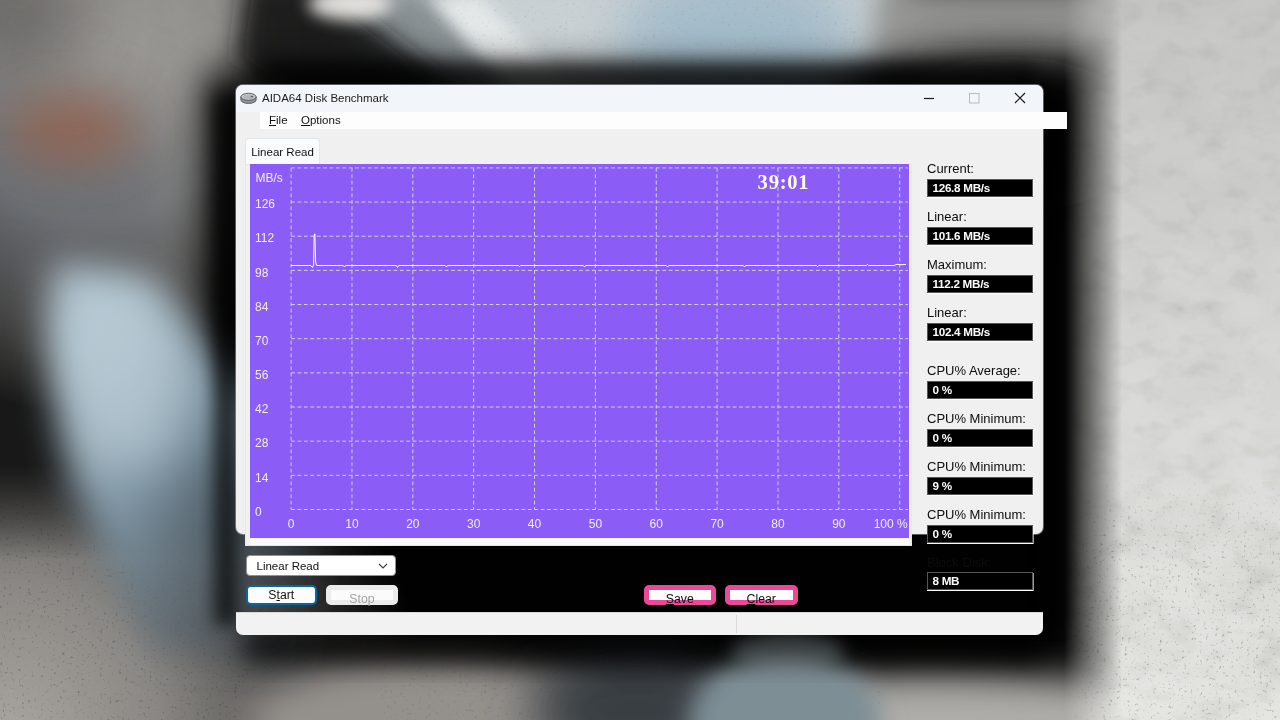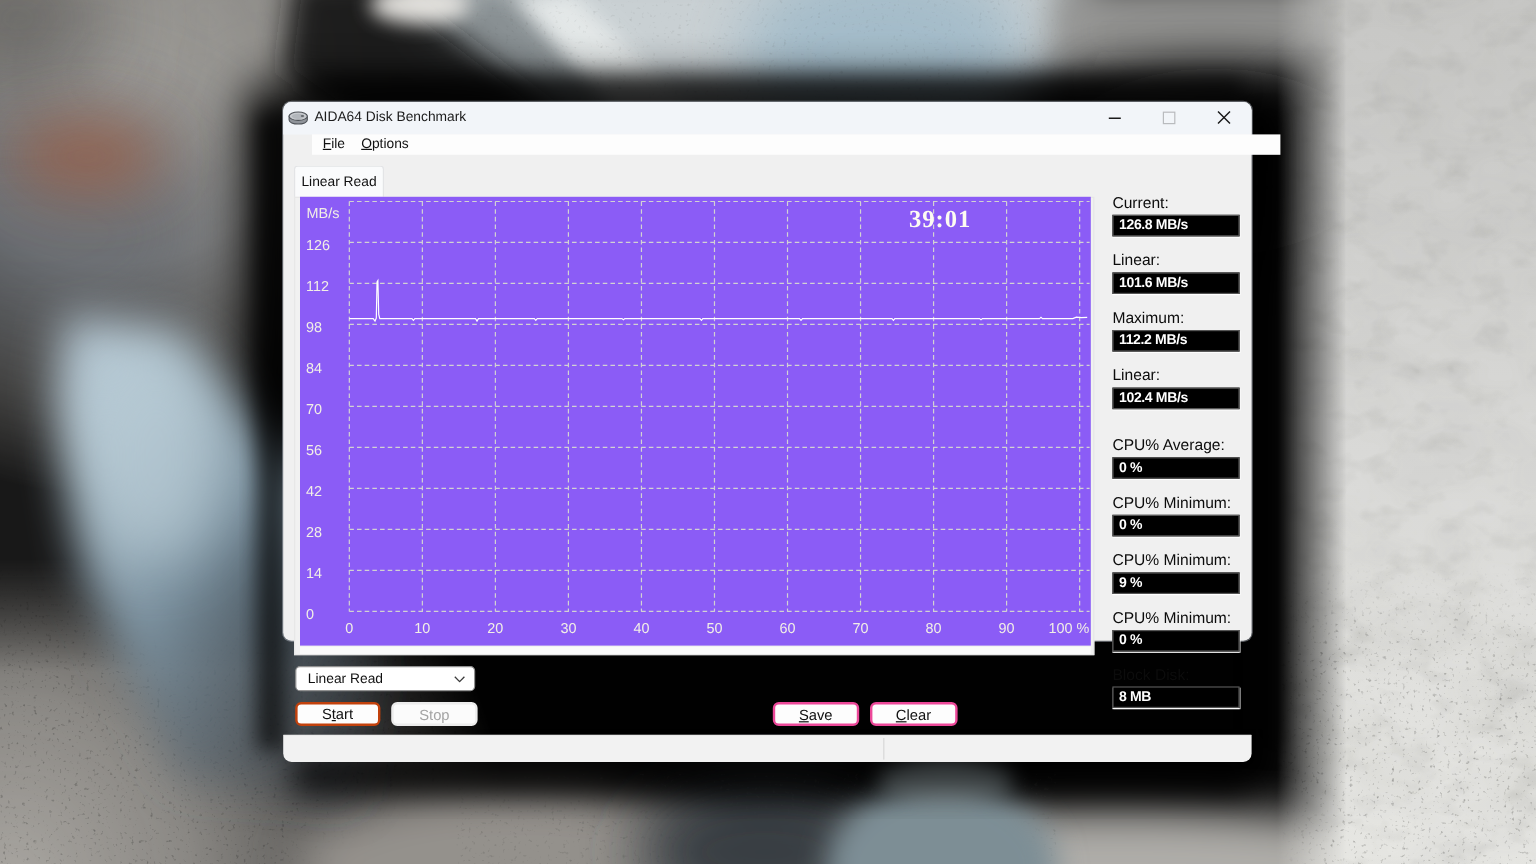--- a/index.html
+++ b/index.html
@@ -12,21 +12,21 @@
 #menubar{left:0;top:27px;width:807px;height:17px;background:#fdfdfd;font-size:11.5px;color:#111;margin-left:24px;}
 .mi{position:absolute;top:0;height:17px;line-height:16px;}
 #tab{left:9px;top:52.5px;width:75px;height:27px;background:#fafbfc;border:1px solid #e3e4e6;border-bottom:none;border-radius:3px 3px 0 0;font-size:11.5px;color:#111;text-align:center;line-height:27px;}
 #page{left:9px;top:79px;width:667px;height:382px;background:#f1f1f1;border:1px solid #e7e7e7;}
 #pstrip{left:14px;top:453.5px;width:659px;height:6px;background:#fafafa;}
 #chart{left:14px;top:79px;width:659px;height:374px;background:#8b5cf6;}
 .lab{position:absolute;font-size:13px;color:#0c0c0c;white-space:nowrap;}
 .vbox{position:absolute;left:691px;width:106px;height:18px;background:#000;border:1px solid #565656;box-shadow:0 1px 0 rgba(255,255,255,.95),1px 1px 0 rgba(255,255,255,.6);color:#fff;font-weight:bold;font-size:11.7px;letter-spacing:-0.3px;line-height:16px;padding-left:4.5px;white-space:nowrap;}
 .combo{position:absolute;top:469.5px;height:21px;background:#fff;border:1px solid #919191;border-radius:4px;font-size:11.5px;color:#111;line-height:19px;}
 .combo .tx{position:absolute;left:10px;top:0;line-height:20px;white-space:nowrap;}
-.btn{position:absolute;top:499.5px;height:20px;border-radius:5px;font-size:12.3px;color:#111;text-align:center;line-height:18px;background:#fdfdfd;border:2px solid #ec4899;}
+.btn{position:absolute;top:499.5px;height:20px;border-radius:5px;font-size:12.3px;color:#111;text-align:center;line-height:18px;background:#fdfdfd;border:5px solid #ec4899;}
 #statusbar{left:0;top:526.5px;width:807px;height:23px;background:#f2f2f2;border-top:1px solid #d9d9d9;border-radius:0 0 7px 7px;}
 u{text-decoration:underline;text-underline-offset:1px;}
 </style></head>
 <body>
 <div id="stage">
 <svg id="bg" width="1280" height="720" viewBox="0 0 1280 720">
 <defs>
 <filter id="b8" x="-60%" y="-60%" width="220%" height="220%">
           <feGaussianBlur stdDeviation="8"></feGaussianBlur>
         </filter>
@@ -255,21 +255,21 @@
       <div class="lab" style="left:691px;top:422px">CPU% Minimum:</div>
       <div class="vbox" style="top:439.5px">0 %</div>
       <div class="lab" style="left:691px;top:469.5px">Block Disk:</div>
       <div class="vbox" style="top:487px">8 MB</div>
 <div class="combo" style="left:9.5px;width:150px">
  <span class="tx">Linear Read</span>
  <svg class="abs" style="right:7px;top:7px" width="10" height="6" viewBox="0 0 10 6">
           <path d="M1,1 L5,5 L9,1" fill="none" stroke="#3c3c3c" stroke-width="1.1"></path>
         </svg>
 </div>
-<div class="btn" style="left:9.5px;width:71.5px;border:2px solid #c2410c;line-height:16px">S<u>t</u>art</div>
+<div class="btn" style="left:9.5px;width:71.5px;border:2px solid #0369a1;line-height:16px">S<u>t</u>art</div>
 <div class="btn" style="left:90px;width:72px;background:#fbfbfb;border-color:#ececec;color:#a4a4a4">Stop</div>
 <div class="btn" style="left:408px;width:71.5px"><u>S</u>ave</div>
 <div class="btn" style="left:489px;width:72.5px"><u>C</u>lear</div>
 <div class="abs" id="statusbar">
         <div class="abs" style="left:500px;top:2px;width:1px;height:18px;background:#d8d8d8"></div>
       </div>
 </div>
 </div>
 
 </body></html>

